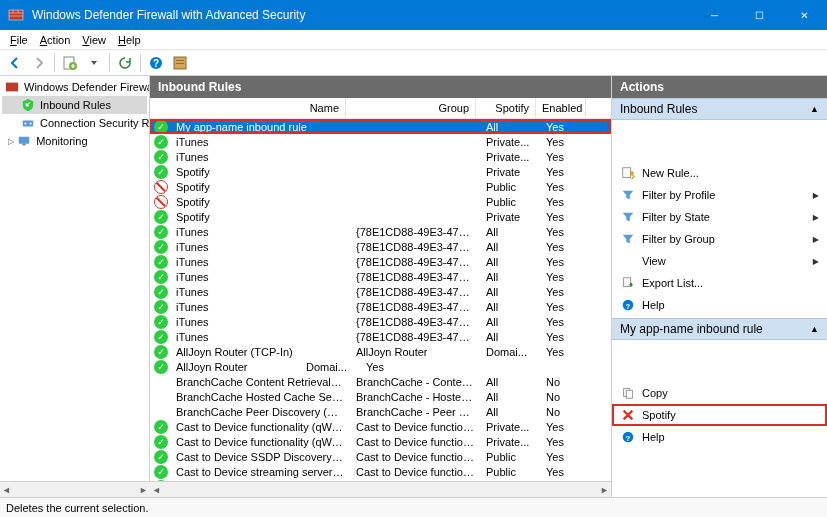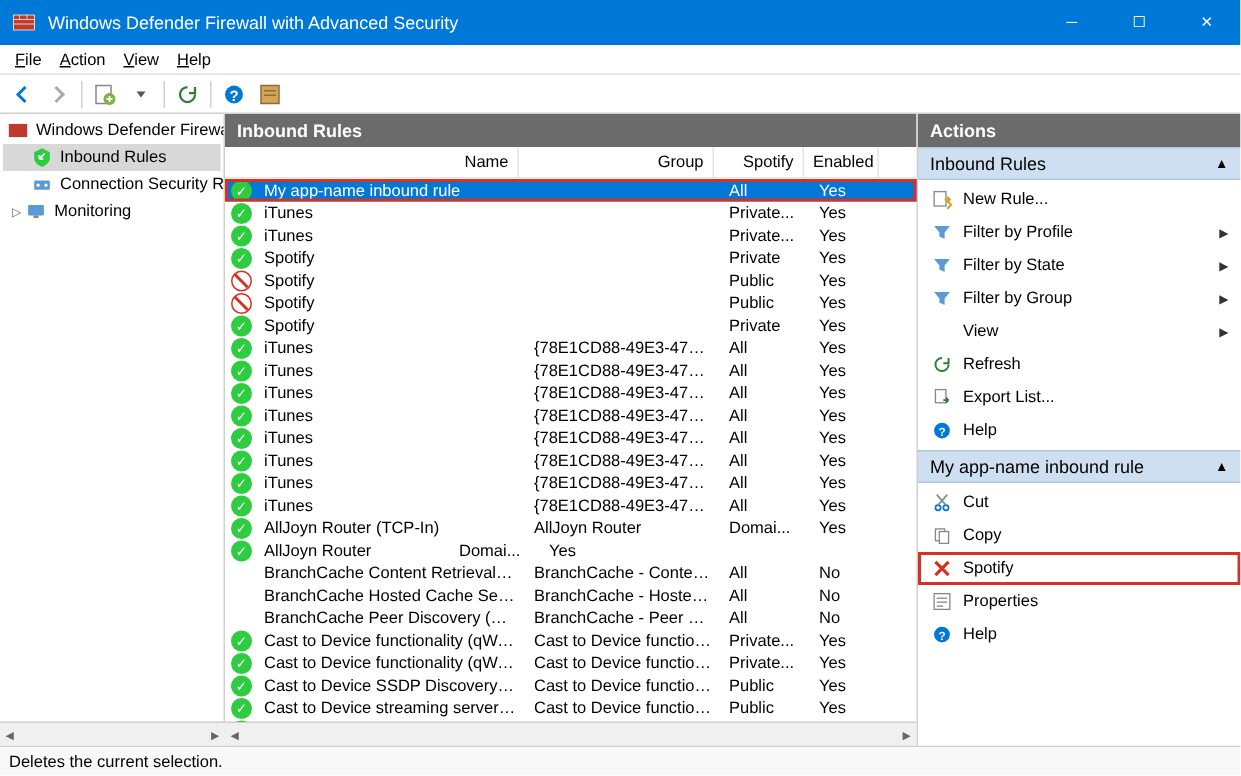--- a/index.html
+++ b/index.html
@@ -52,21 +52,21 @@
 .rule-icon.block { background: #fff; border: 1.5px solid #d93025; position: relative; }
 .rule-icon.block::after { content: ''; position: absolute; width: 12px; height: 1.5px; background: #d93025; transform: rotate(45deg); }
 .rule-icon.none { background: transparent; }
 
 .hscroll { height: 16px; background: #f0f0f0; border-top: 1px solid #d0d0d0; display: flex; align-items: center; justify-content: space-between; padding: 0 2px; font-size: 9px; color: #666; }
 
 
 .actions-panel { width: 215px; background: #fff; display: flex; flex-direction: column; }
 .action-section-header { background: #cddff1; padding: 3px 8px; font-size: 12px; display: flex; align-items: center; justify-content: space-between; border-top: 1px solid #b0c8e0; border-bottom: 1px solid #b0c8e0; }
 .action-section-header .collapse { font-size: 9px; }
-.action-list { padding: 2px 0; }
+.action-list { padding: 2px 0; margin-top: 40px; }
 .action-item { display: flex; align-items: center; padding: 3px 8px; cursor: default; position: relative; }
 .action-item.highlighted { outline: 2px solid #d93025; outline-offset: -2px; }
 .action-item .a-icon { width: 16px; height: 16px; margin-right: 6px; display: inline-flex; align-items: center; justify-content: center; font-size: 11px; flex-shrink: 0; }
 .action-item .expand { position: absolute; right: 8px; font-size: 8px; color: #333; }
 
 
 .statusbar { height: 20px; border-top: 1px solid #d0d0d0; display: flex; align-items: center; padding: 0 6px; font-size: 11px; background: #f8f8f8; }
 
 
 .tree-hscroll { position: absolute; bottom: 20px; left: 0; width: 150px; height: 16px; background: #f0f0f0; border-top: 1px solid #d0d0d0; display: flex; align-items: center; justify-content: space-between; padding: 0 2px; font-size: 9px; color: #666; }
@@ -427,29 +427,20 @@
           <span class="expand">▶</span>
         </div>
         <div class="action-item">
           <span class="a-icon"></span>
           <span>View</span>
           <span class="expand">▶</span>
         </div>
         <div class="action-item">
           <span class="a-icon">
             <svg width="14" height="14" viewBox="0 0 16 16">
-              <path d="M8 3a5 5 0 1 0 5 5" fill="none" stroke="#2e7d32" stroke-width="1.5"></path>
-              <path d="M13 3v4h-4" fill="none" stroke="#2e7d32" stroke-width="1.5"></path>
-            </svg>
-          </span>
-          <span>Refresh</span>
-        </div>
-        <div class="action-item">
-          <span class="a-icon">
-            <svg width="14" height="14" viewBox="0 0 16 16">
               <rect x="3" y="2" width="8" height="10" fill="#fff" stroke="#888"></rect>
               <path d="M9 10l4 0M13 10l-2 -2M13 10l-2 2" stroke="#2e7d32" stroke-width="1.3" fill="none"></path>
             </svg>
           </span>
           <span>Export List...</span>
         </div>
         <div class="action-item">
           <span class="a-icon">
             <svg width="14" height="14" viewBox="0 0 16 16">
               <circle cx="8" cy="8" r="6" fill="#0078d7"></circle>
@@ -460,54 +451,33 @@
         </div>
       </div>
     <div class="action-section-header">
       <span>My app-name inbound rule</span>
       <span class="collapse">▲</span>
     </div>
     <div class="action-list" id="action-list-2">
         <div class="action-item">
           <span class="a-icon">
             <svg width="14" height="14" viewBox="0 0 16 16">
-              <circle cx="5" cy="12" r="2" fill="none" stroke="#0078d7" stroke-width="1.3"></circle>
-              <circle cx="11" cy="12" r="2" fill="none" stroke="#0078d7" stroke-width="1.3"></circle>
-              <path d="M5 10L12 2M11 10L4 2" stroke="#888" stroke-width="1.2"></path>
-            </svg>
-          </span>
-          <span>Cut</span>
-        </div>
-        <div class="action-item">
-          <span class="a-icon">
-            <svg width="14" height="14" viewBox="0 0 16 16">
               <rect x="3" y="3" width="7" height="9" fill="#fff" stroke="#888"></rect>
               <rect x="6" y="5" width="7" height="9" fill="#fff" stroke="#888"></rect>
             </svg>
           </span>
           <span>Copy</span>
         </div>
         <div class="action-item highlighted">
           <span class="a-icon">
             <svg width="14" height="14" viewBox="0 0 16 16">
               <path d="M3 3l10 10M13 3L3 13" stroke="#d93025" stroke-width="2.5"></path>
             </svg>
           </span>
           <span>Spotify</span>
-        </div>
-        <div class="action-item">
-          <span class="a-icon">
-            <svg width="14" height="14" viewBox="0 0 16 16">
-              <rect x="2" y="2" width="12" height="12" fill="#fff" stroke="#888"></rect>
-              <rect x="4" y="5" width="8" height="1" fill="#888"></rect>
-              <rect x="4" y="8" width="8" height="1" fill="#888"></rect>
-              <rect x="4" y="11" width="5" height="1" fill="#888"></rect>
-            </svg>
-          </span>
-          <span>Properties</span>
         </div>
         <div class="action-item">
           <span class="a-icon">
             <svg width="14" height="14" viewBox="0 0 16 16">
               <circle cx="8" cy="8" r="6" fill="#0078d7"></circle>
               <text x="8" y="12" text-anchor="middle" fill="#fff" font-size="9" font-weight="bold">?</text>
             </svg>
           </span>
           <span>Help</span>
         </div>

